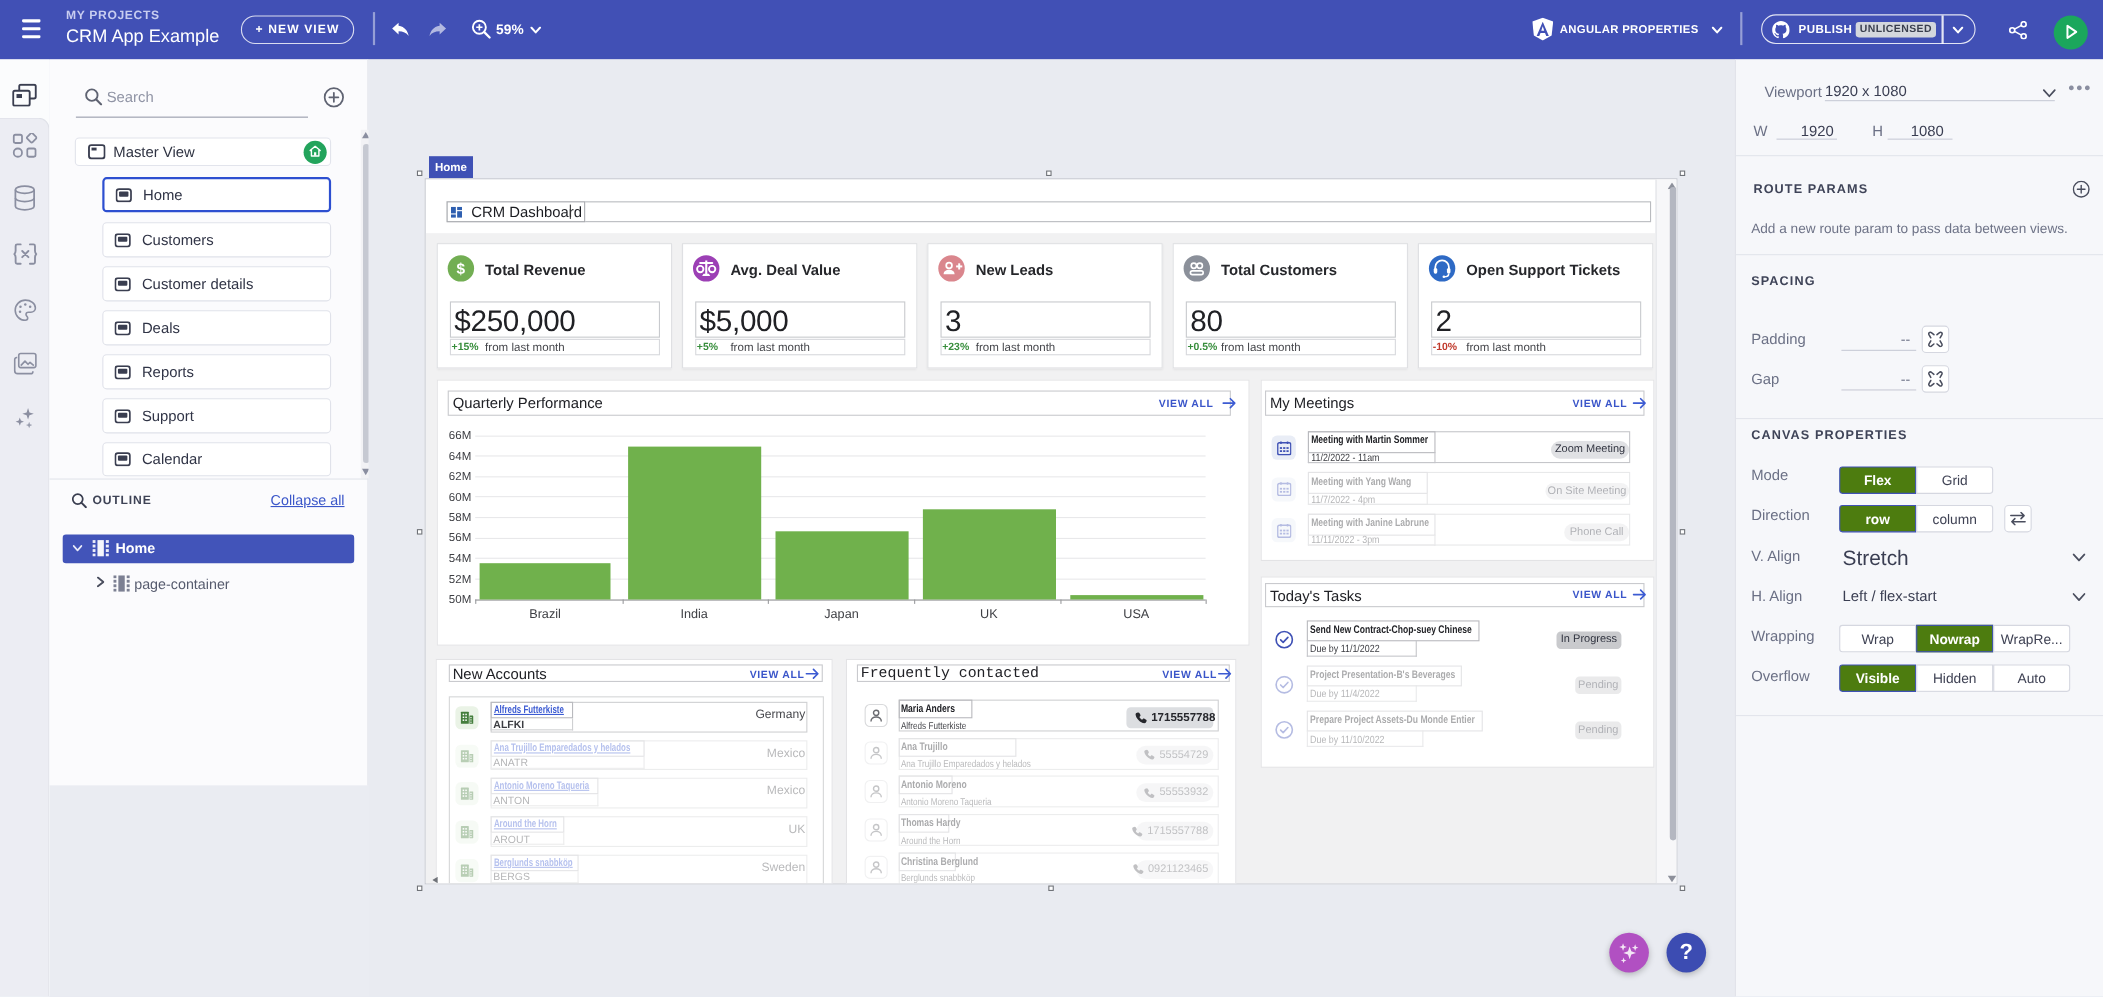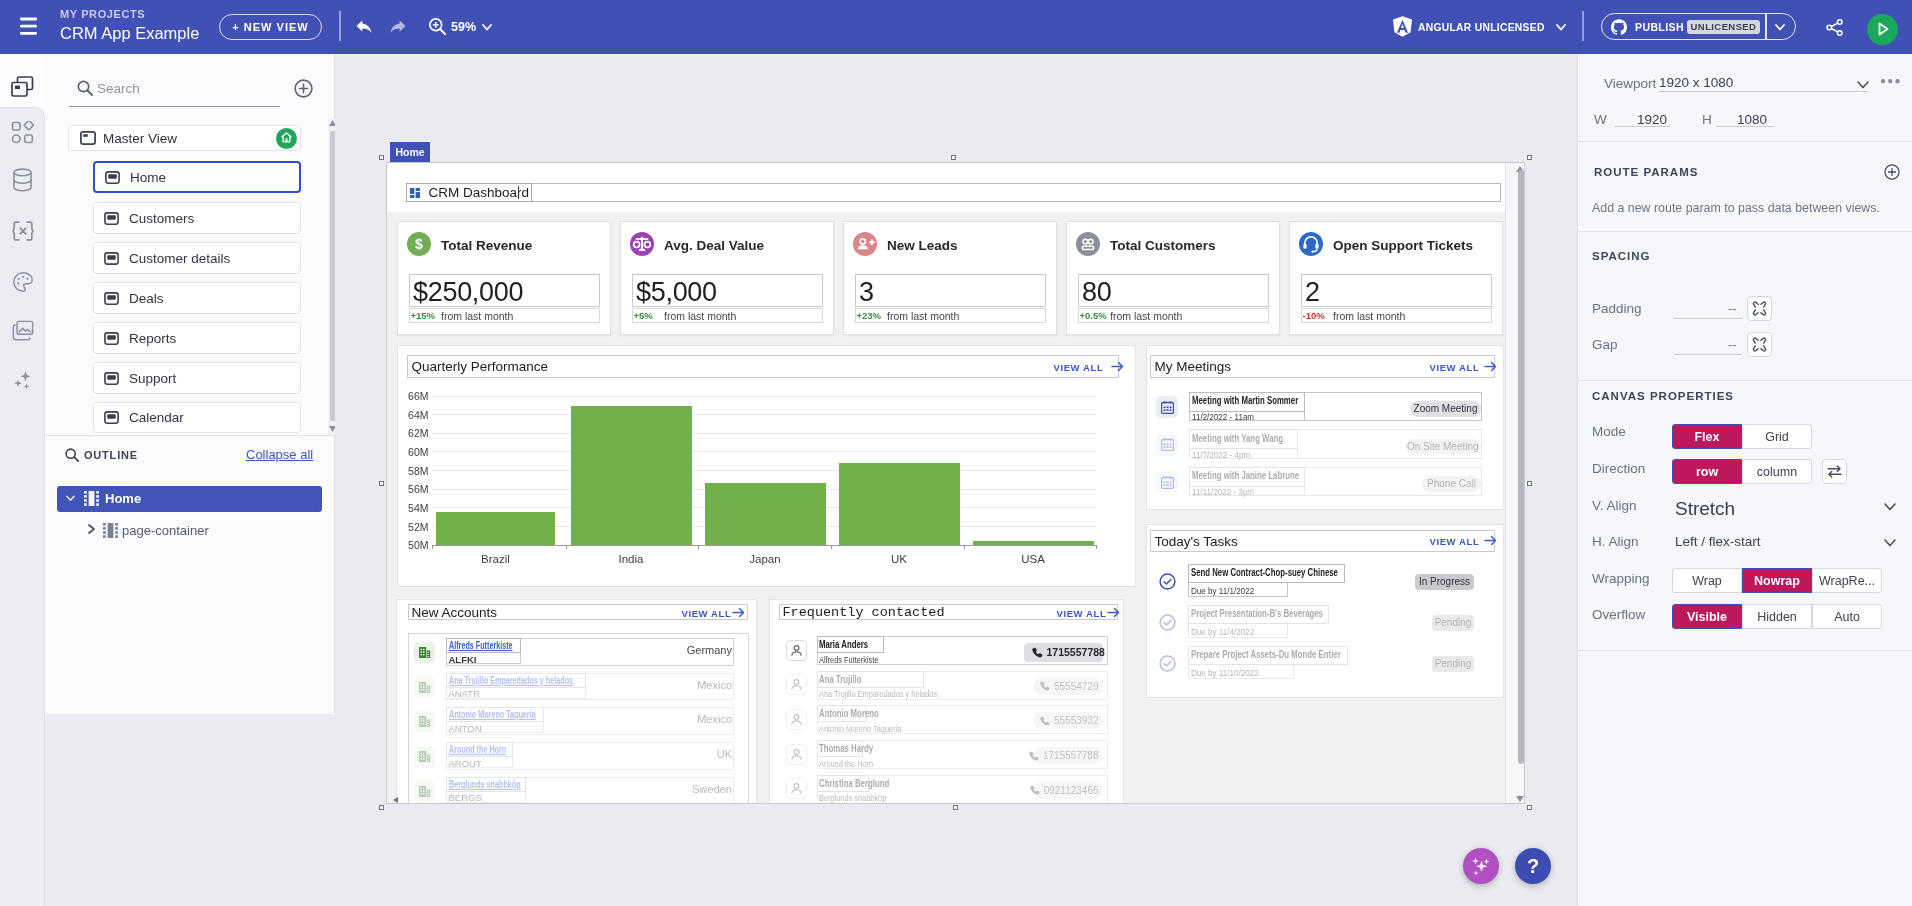--- a/index.html
+++ b/index.html
@@ -22,21 +22,21 @@
 
   
   #canvas { position:absolute; left:335px; top:54px; width:1242px; height:852px; background:#e9ebf1; }
 
   
   #rightpanel { position:absolute; left:1577px; top:54px; width:335px; height:852px; background:#f6f7fa; border-left:1px solid #dcdee6; }
   .rp-label { position:absolute; font-size:13.5px; color:#6b7085; }
   .rp-sep { position:absolute; left:0; width:335px; height:1px; background:#e3e5ec; }
   .rp-head { position:absolute; font-size:11.5px; font-weight:bold; letter-spacing:1px; color:#3f4458; }
   .tbtn { position:absolute; width:70px; height:25px; background:#fff; border:1px solid #d5d7e0; font-size:12.5px; color:#3f4254; display:flex; align-items:center; justify-content:center; }
-  .tbtn.sel { background:#be185d; color:#fff; border-color:#3f51b5; }
+  .tbtn.sel { background:#4d7c0f; color:#fff; border-color:#3f51b5; }
   .handle { position:absolute; width:5px; height:5px; background:#fff; border:1.4px solid #6f7278; }
   .ph-head { position:absolute; border:1px solid #c9cace; background:#fff; }
   .ph-title { position:absolute; font-size:13.5px; color:#202126; }
   .viewall { position:absolute; font-size:9.5px; font-weight:bold; letter-spacing:0.6px; color:#3a55c9; }
   .chip { position:absolute; background:#e0e1e4; border-radius:8px; font-size:10px; color:#30333f; display:flex; align-items:center; justify-content:center; }
   .faded { opacity:0.38; }
 </style>
 </head>
 <body>
 <div id="topbar">
@@ -72,21 +72,21 @@
   <div class="abs white" style="left:451px;top:20px;font-size:12.5px;font-weight:bold;">59%</div>
   <svg class="abs" style="left:482px;top:24px;" width="10" height="7" viewBox="0 0 10 7">
       <path d="M1 1 L5 5.5 L9 1" fill="none" stroke="#fff" stroke-width="1.8" stroke-linecap="round" stroke-linejoin="round"></path>
     </svg>
 
   <svg class="abs" style="left:1393px;top:16px;" width="19" height="21" viewBox="0 0 24 26">
       <path d="M12 0 L24 4.2 L22.2 20.3 L12 26 L1.8 20.3 L0 4.2 Z" fill="#fff"></path>
       <path d="M12 3 L12 23.4 L4.1 19 L2.7 5.8 Z" fill="#4150b5" opacity="0"></path>
       <path d="M12 4.5 L5 21 H8 L9.4 17.4 h5.2 L16 21 h3 Z M12 9.6 L13.7 14.9 h-3.4 Z" fill="#4150b5"></path>
     </svg>
-  <div class="abs white" style="left:1418px;top:21.5px;font-size:10.3px;font-weight:bold;letter-spacing:0.3px;">ANGULAR UNLICENSED</div>
+  <div class="abs white" style="left:1418px;top:21.5px;font-size:10.3px;font-weight:bold;letter-spacing:0.3px;">ANGULAR PROPERTIES</div>
   <svg class="abs" style="left:1556px;top:24px;" width="10" height="7" viewBox="0 0 10 7">
       <path d="M1 1 L5 5.5 L9 1" fill="none" stroke="#fff" stroke-width="1.8" stroke-linecap="round" stroke-linejoin="round"></path>
     </svg>
 
   <div class="abs" style="left:1582px;top:11px;width:1.5px;height:30px;background:rgba(255,255,255,0.45);"></div>
 
   <div class="abs" style="left:1601px;top:13px;width:195px;height:27px;border:1.5px solid rgba(255,255,255,0.85);border-radius:14px;"></div>
   <svg class="abs" style="left:1611px;top:19px;" width="16" height="16" viewBox="0 0 24 24">
       <path fill="#fff" d="M12 .297c-6.63 0-12 5.373-12 12 0 5.303 3.438 9.8 8.205 11.385.6.113.82-.258.82-.577 0-.285-.01-1.04-.015-2.04-3.338.724-4.042-1.61-4.042-1.61C4.422 18.07 3.633 17.7 3.633 17.7c-1.087-.744.084-.729.084-.729 1.205.084 1.838 1.236 1.838 1.236 1.07 1.835 2.809 1.305 3.495.998.108-.776.417-1.305.76-1.605-2.665-.3-5.466-1.332-5.466-5.93 0-1.31.465-2.38 1.235-3.22-.135-.303-.54-1.523.105-3.176 0 0 1.005-.322 3.3 1.23.96-.267 1.98-.399 3-.405 1.02.006 2.04.138 3 .405 2.28-1.552 3.285-1.23 3.285-1.23.645 1.653.24 2.873.12 3.176.765.84 1.23 1.91 1.23 3.22 0 4.61-2.805 5.625-5.475 5.92.42.36.81 1.096.81 2.22 0 1.606-.015 2.896-.015 3.286 0 .315.21.69.825.57C20.565 22.092 24 17.592 24 12.297c0-6.627-5.373-12-12-12"></path>
     </svg>

